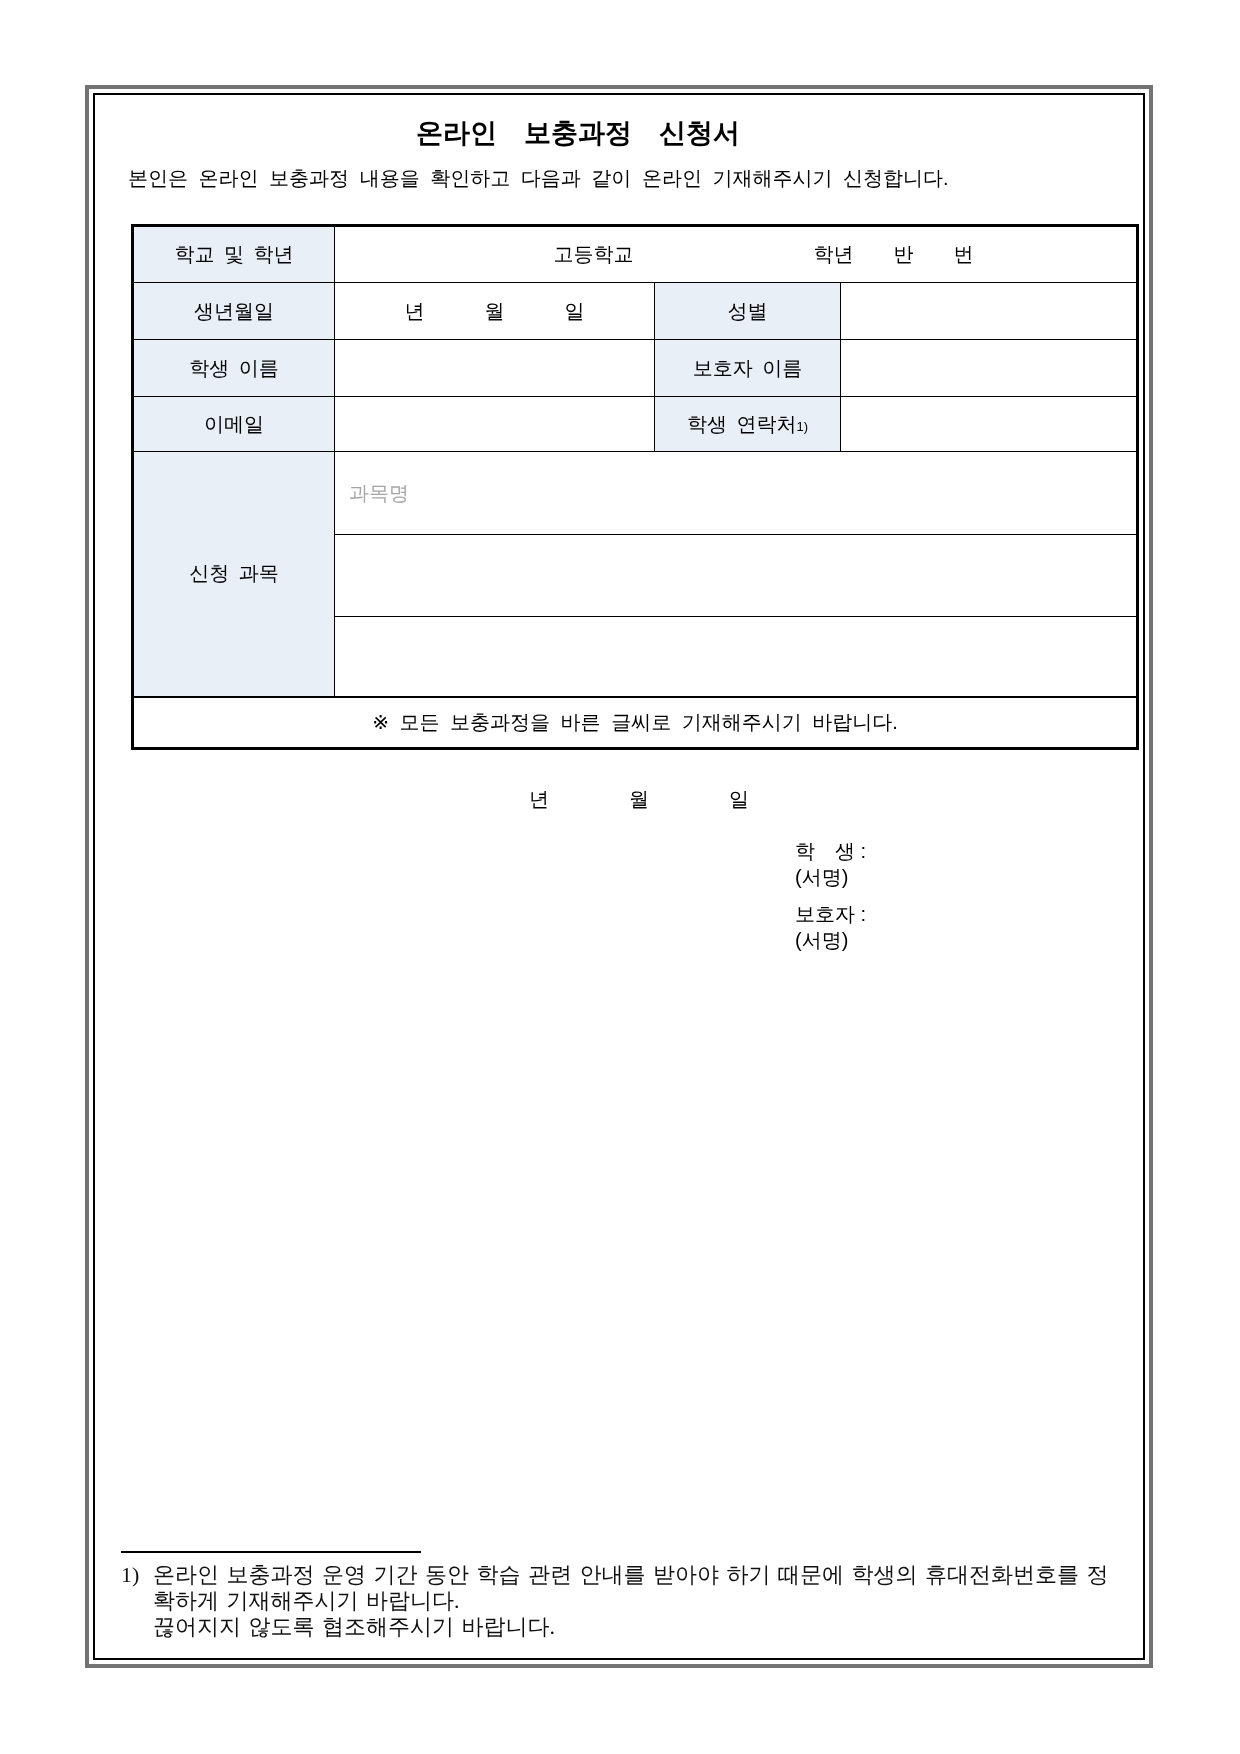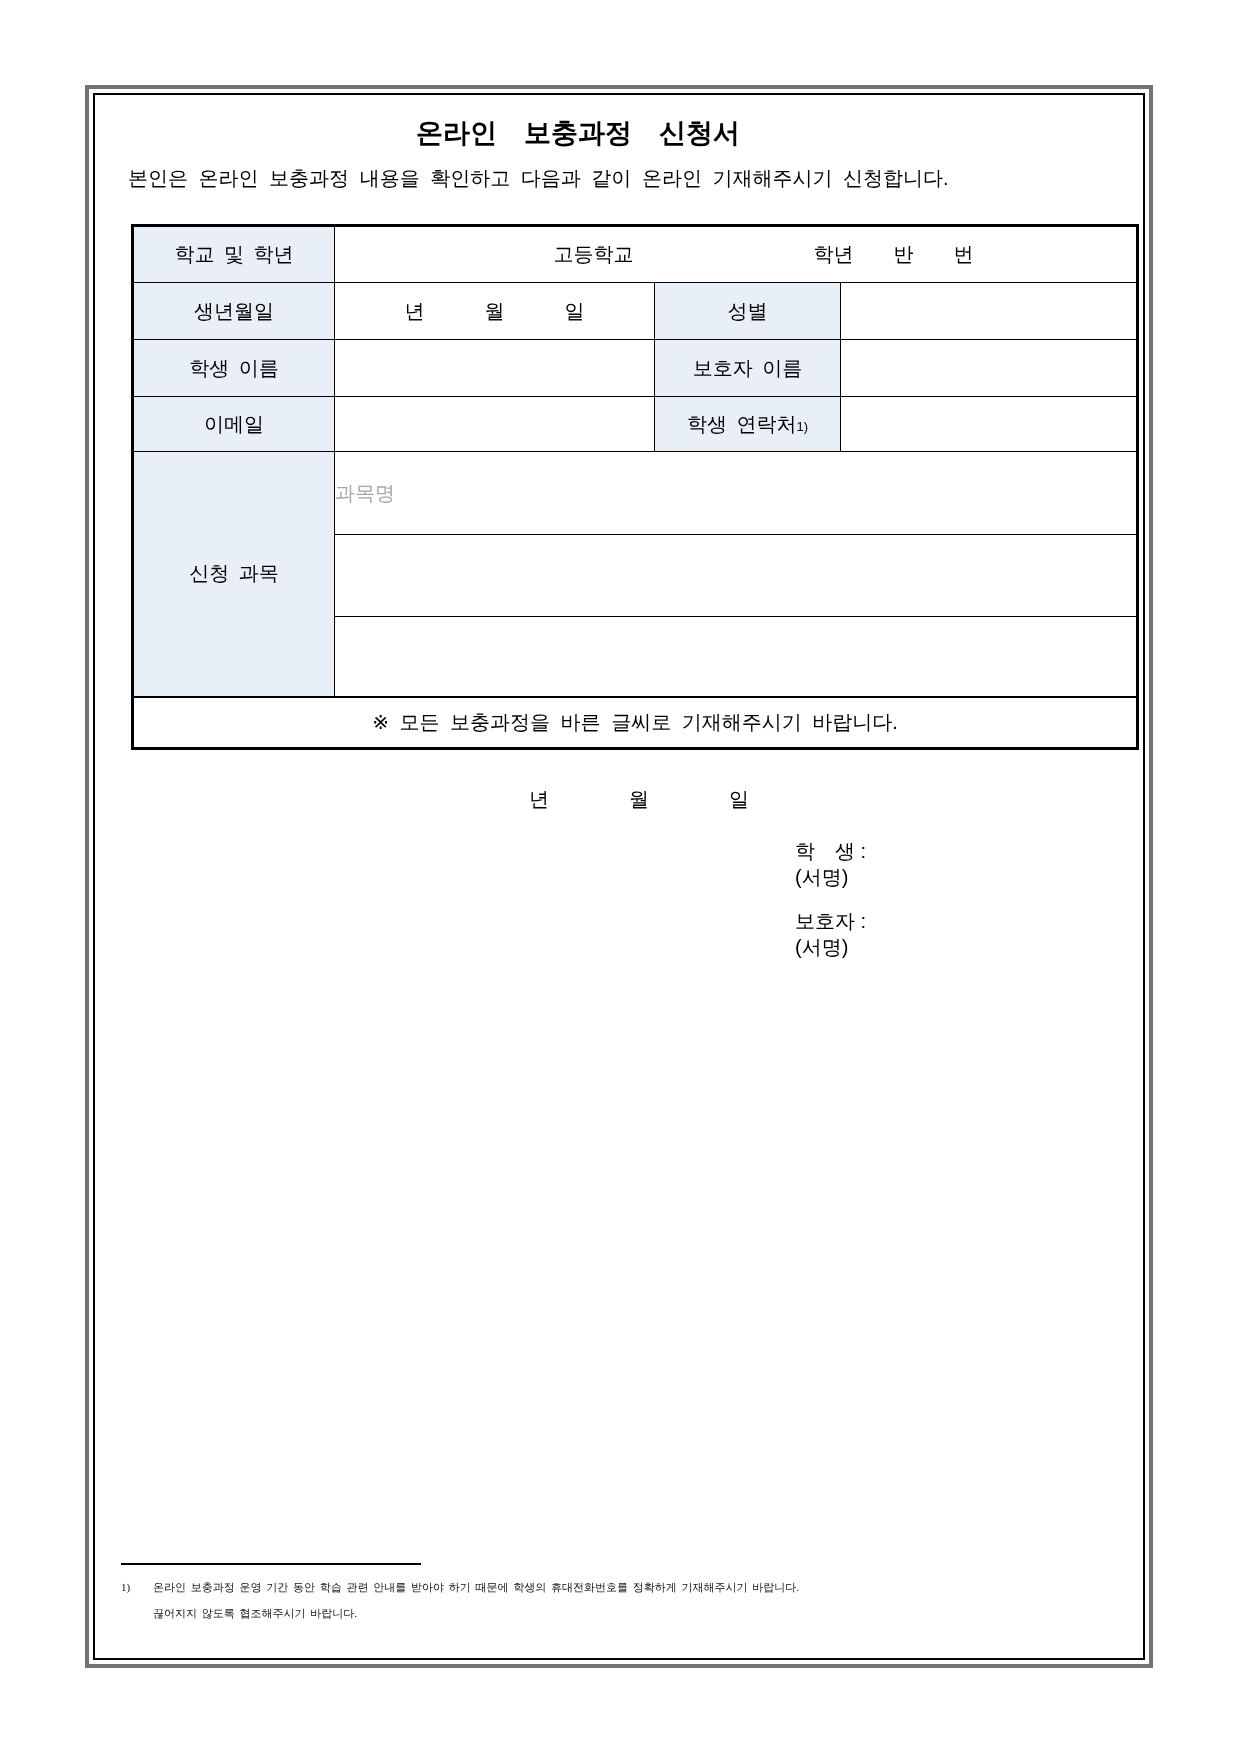--- a/index.html
+++ b/index.html
@@ -57,21 +57,21 @@
   }
   table.form-table { border: 3px solid #000; margin-left: 36px; }
   td.lbl {
     background: #e8eff7;
     text-align: center;
     word-spacing: 4px;
   }
   td.val { background: #ffffff; }
   td.val.center { text-align: center; white-space: pre; }
   .shift-r { padding-left: 56px; }
-  .subject-cell { text-align: left; }
+  .subject-cell { padding-left: 14px; text-align: left; }
   .placeholder-text { color: #a6a6a6; }
   .fn-ref { font-size: 13px; }
   tr.note-row td {
     border-top: 2px solid #000;
     text-align: center;
     word-spacing: 5px;
     height: 52px;
   }
   .r-sm  { height: 57px; }
   .r-sm2 { height: 55px; }
@@ -98,27 +98,27 @@
     width: 330px;
   }
   .sig-row {
     display: flex;
     justify-content: space-between;
     align-items: baseline;
     font-size: 20px;
     line-height: 26px;
     flex-direction: column;
   }
-  .sig-row + .sig-row { margin-top: 18px; }
+  .sig-row + .sig-row { margin-top: 11px; }
   .sig-role { white-space: pre; }
   .footnote {
     position: absolute;
-    left: 26px; right: 28px; bottom: 32px;
+    left: 26px; right: 28px; bottom: 18px;
     font-family: "Liberation Serif", "DejaVu Serif", serif;
-    font-size: 11px;
+    font-size: 22px;
     line-height: 26px;
     color: #111111;
     word-spacing: 2px;
   }
   .fn-rule {
     width: 300px;
     border-top: 2px solid #000;
     margin-bottom: 9px;
   }
   .fn-line-first { padding-left: 32px; text-indent: -32px; }

